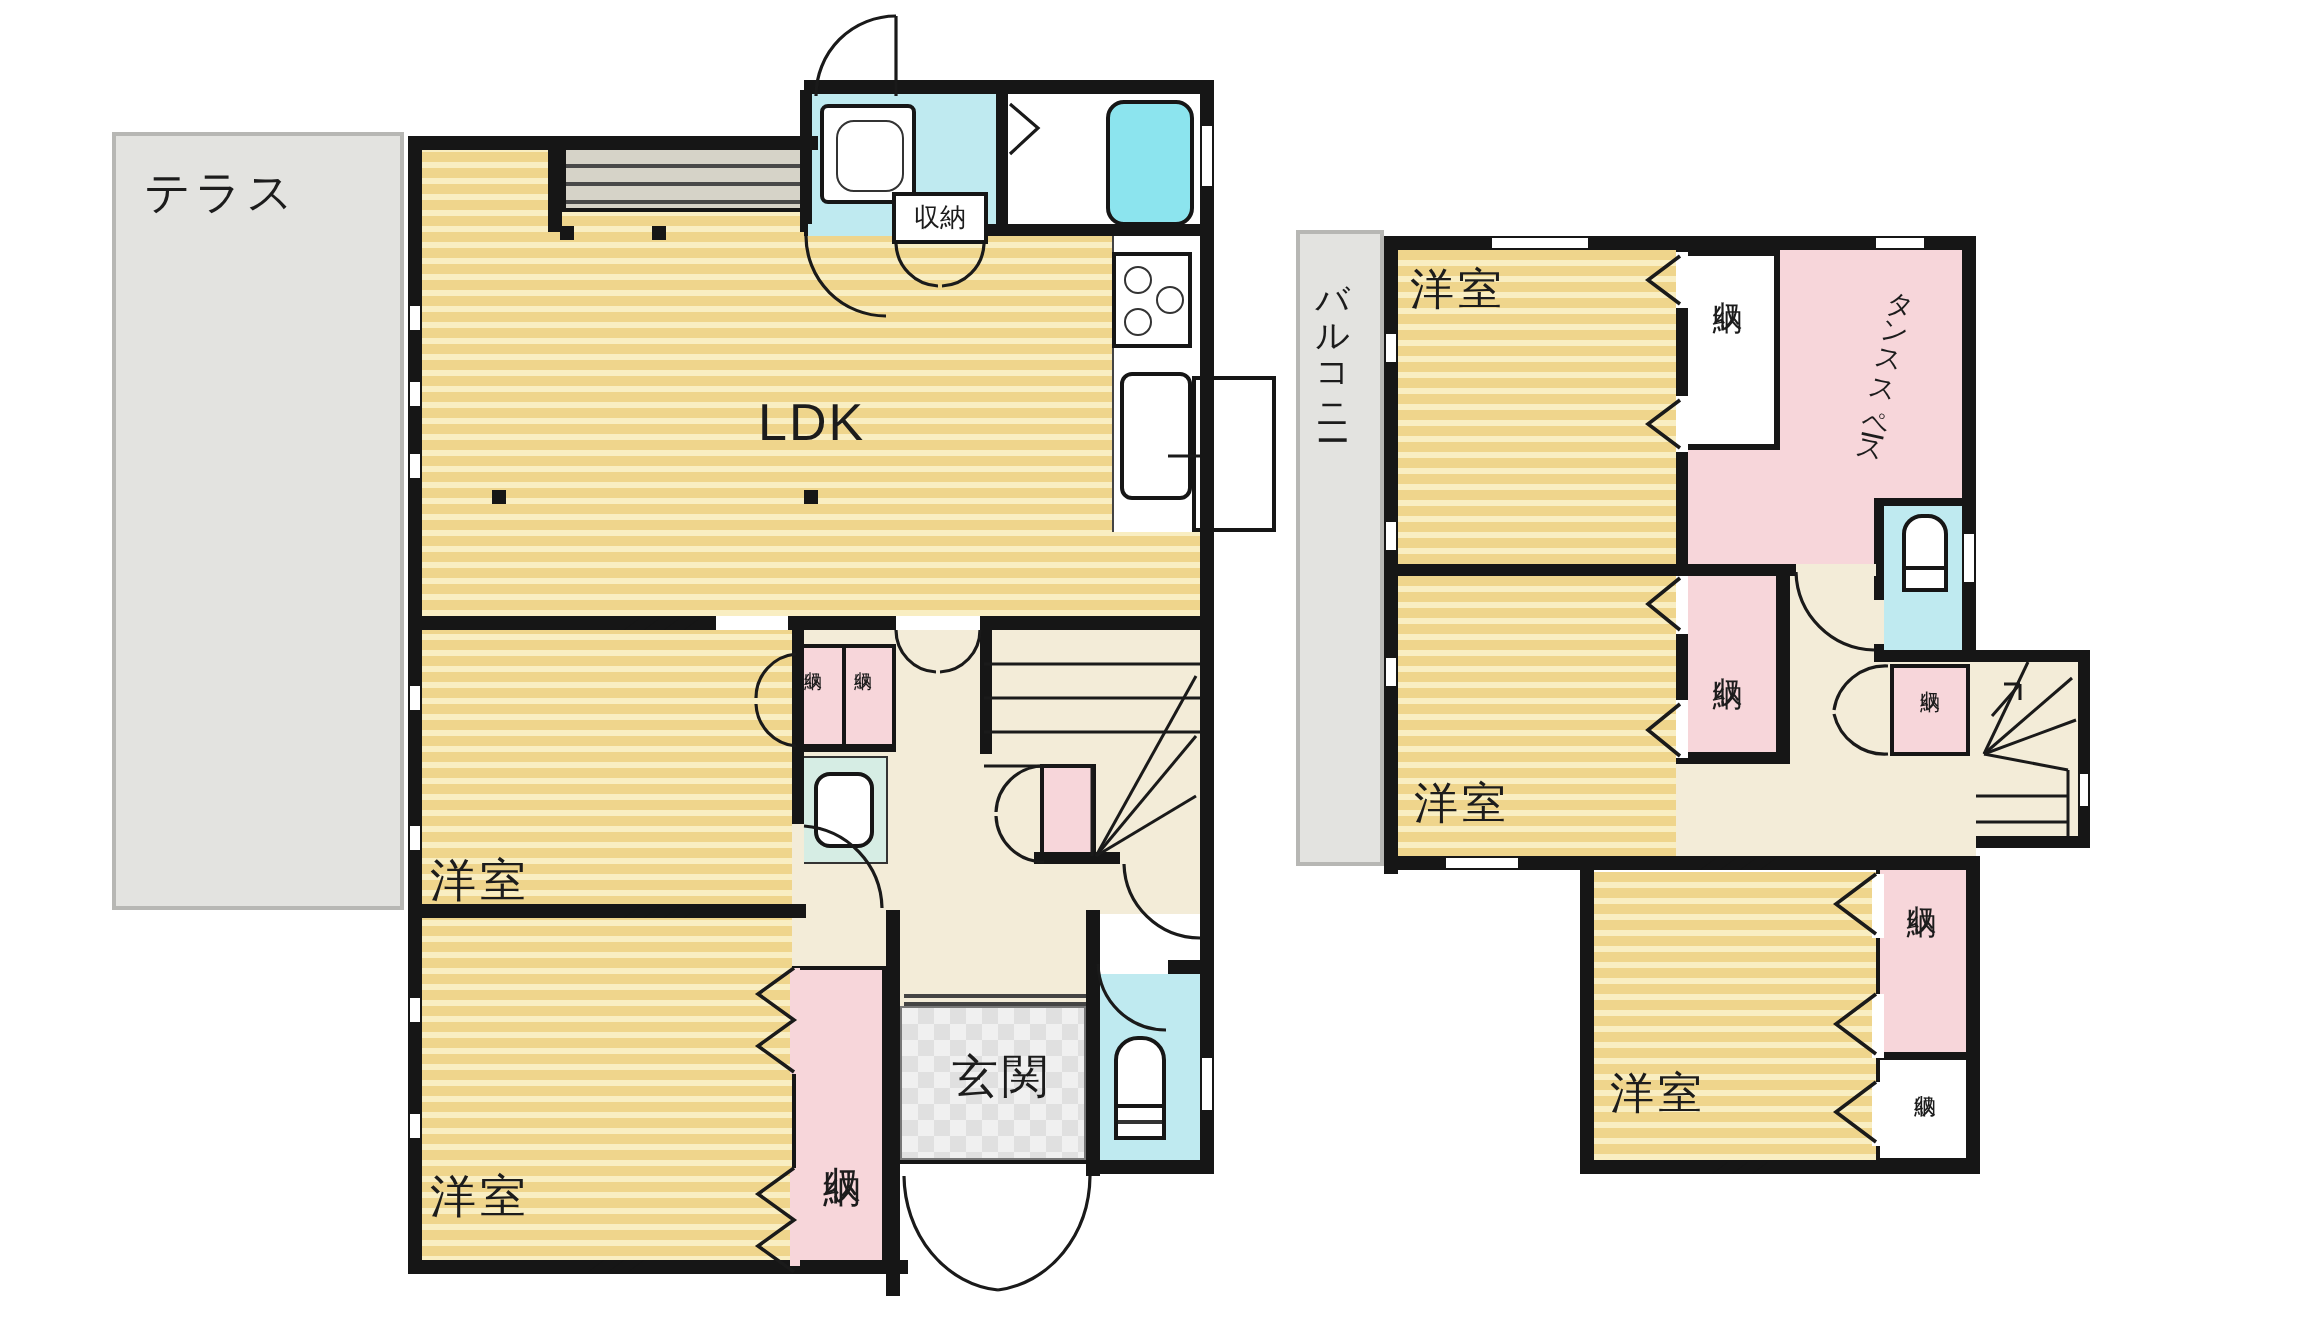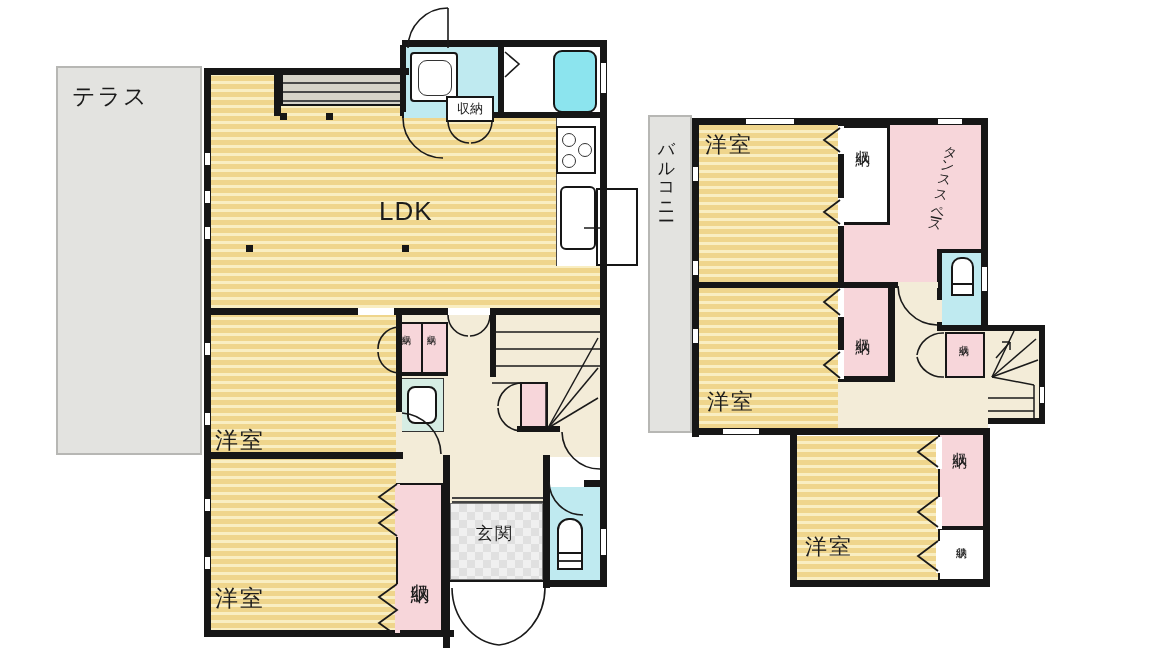--- a/index.html
+++ b/index.html
@@ -266,21 +266,21 @@
         <rect x="402" y="245" width="7" height="7"></rect>
     </g>
 
     <line x1="584" y1="228" x2="600" y2="228" stroke="#1a1a1a" stroke-width="1.5"></line>
   </svg>
 
   <div class="lbl" style="left:72px;top:84px;font-size:23px;letter-spacing:2px;">テラス</div>
   <div class="lbl" style="left:379px;top:198px;font-size:26px;letter-spacing:1px;">LDK</div>
   <div class="lbl" style="left:215px;top:428px;font-size:23px;letter-spacing:2px;">洋室</div>
   <div class="lbl" style="left:215px;top:586px;font-size:23px;letter-spacing:2px;">洋室</div>
-  <div class="lbl" style="left:476px;top:526px;font-size:17px;letter-spacing:2px;font-family:Liberation Mono, monospace;">玄関</div>
+  <div class="lbl" style="left:476px;top:526px;font-size:23px;letter-spacing:2px;">玄関</div>
   <div class="lbl v" style="left:401px;top:328px;font-size:9px;letter-spacing:1px;">収納</div>
   <div class="lbl v" style="left:426px;top:328px;font-size:9px;letter-spacing:1px;">収納</div>
   <div class="lbl v" style="left:410px;top:568px;font-size:19px;">収納</div>
 
   <div class="lbl v" style="left:657px;top:130px;font-size:17px;letter-spacing:1px;">バルコニー</div>
   <div class="lbl" style="left:705px;top:133px;font-size:22px;letter-spacing:2px;">洋室</div>
   <div class="lbl" style="left:707px;top:390px;font-size:22px;letter-spacing:2px;">洋室</div>
   <div class="lbl" style="left:805px;top:535px;font-size:22px;letter-spacing:2px;">洋室</div>
   <div class="lbl v" style="left:944px;top:136px;font-size:13.5px;letter-spacing:0;transform:rotate(12deg);transform-origin:50% 10%;">タンススペース</div>
   <div class="lbl v" style="left:855px;top:138px;font-size:15px;">収納</div>

